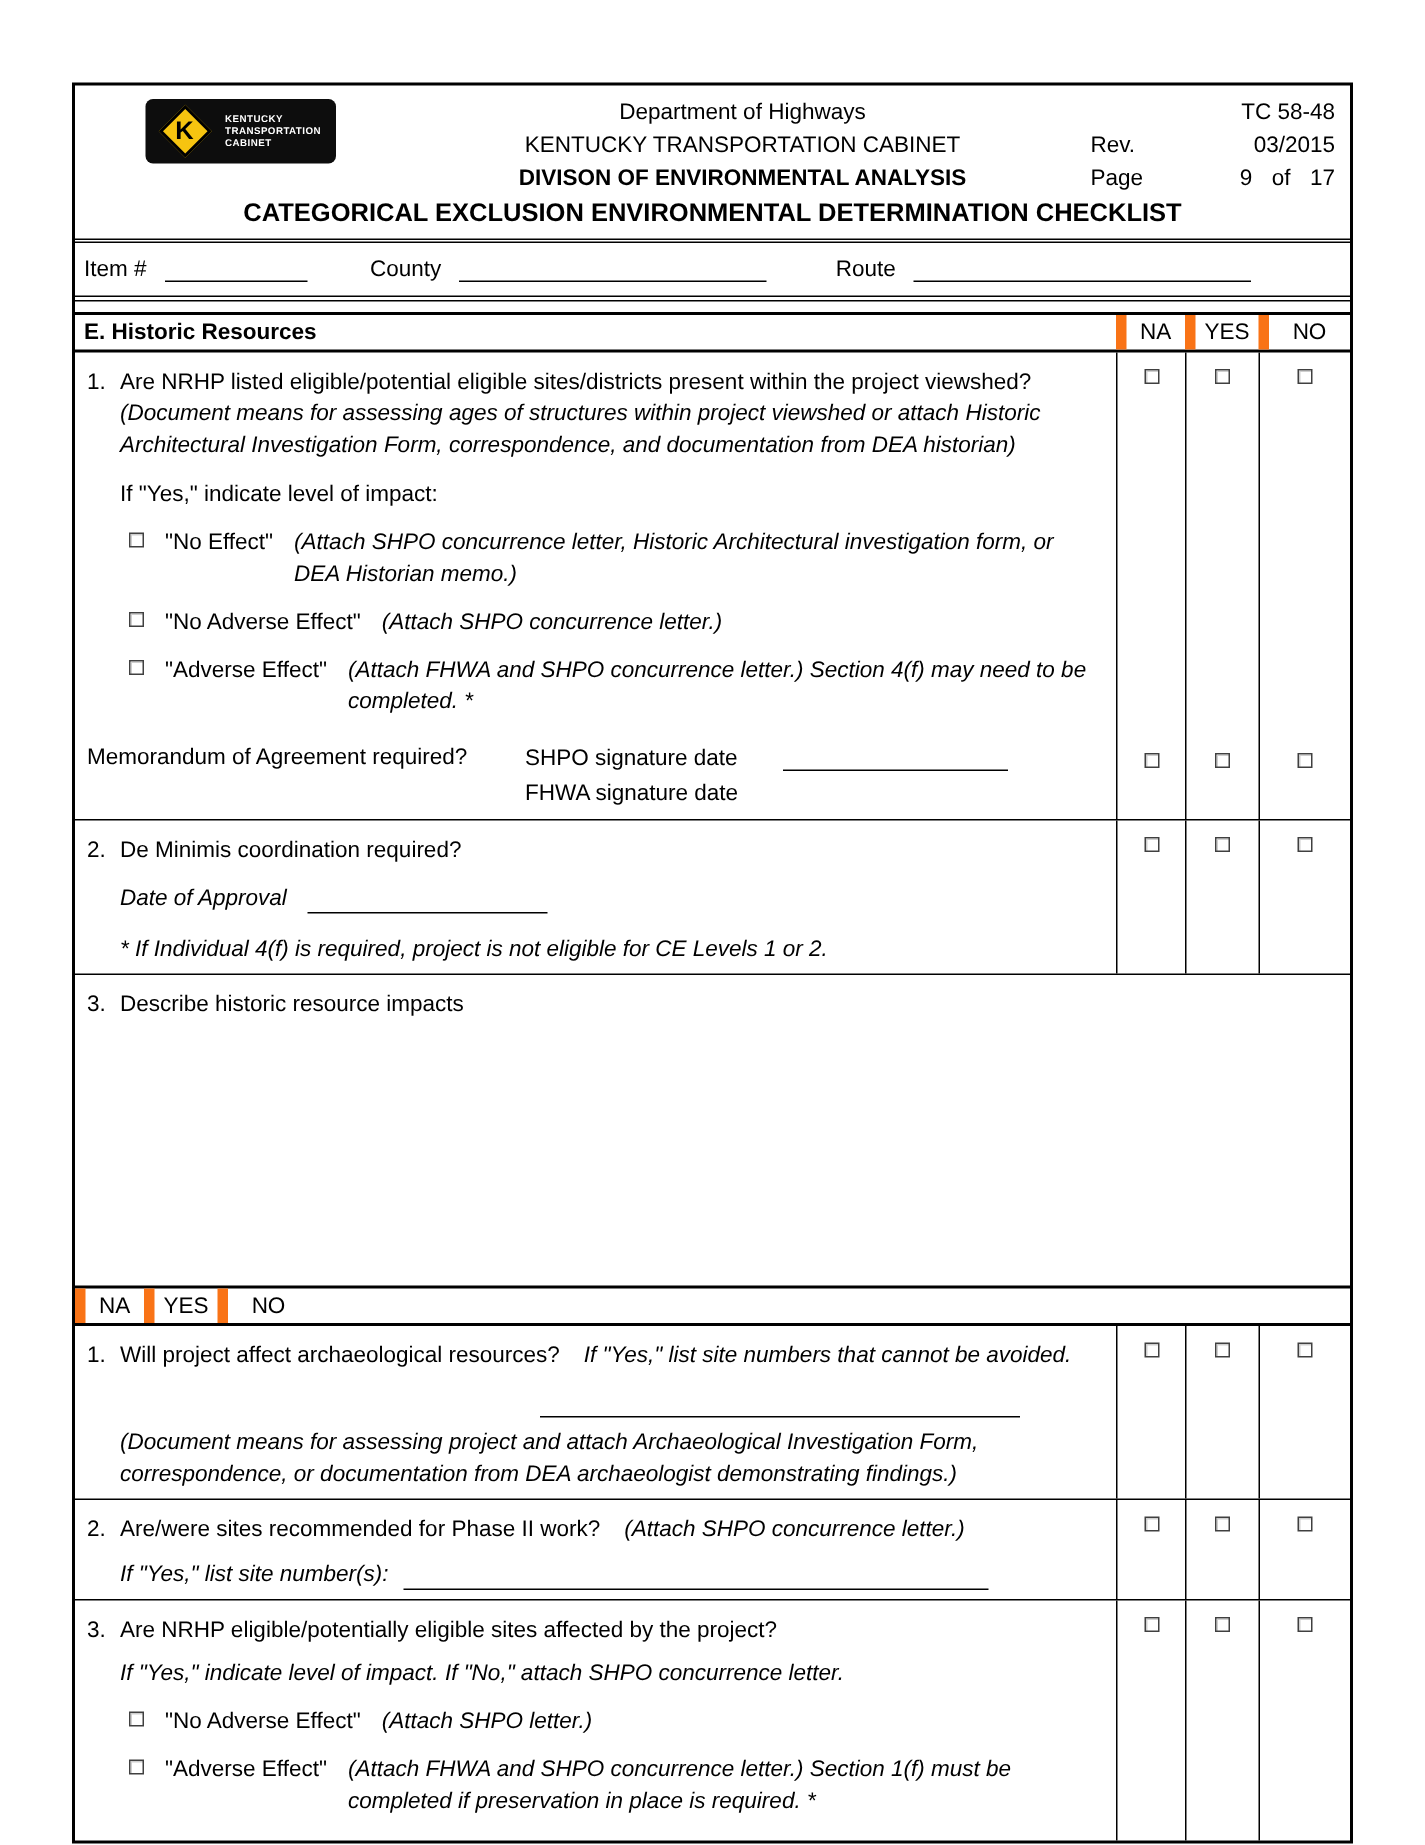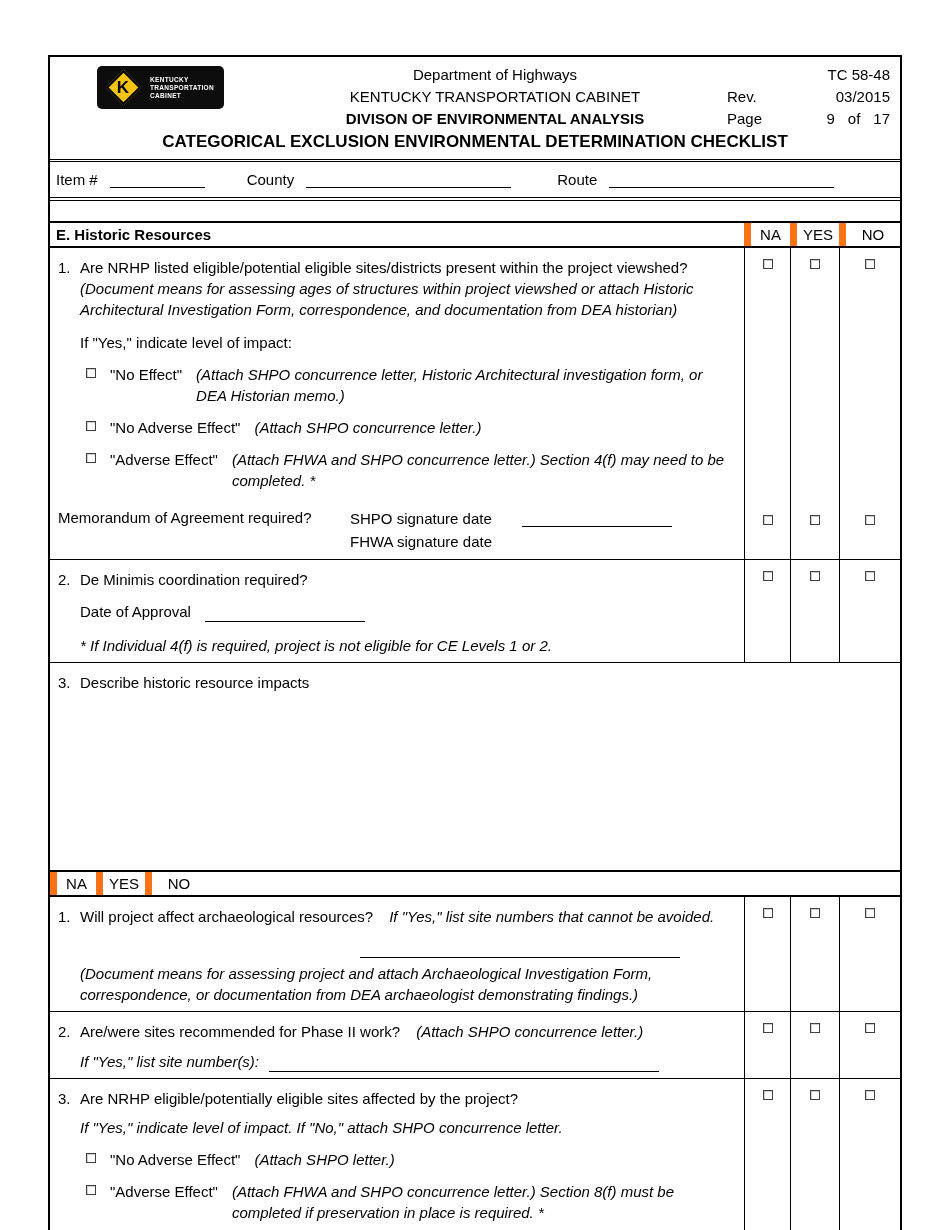--- a/index.html
+++ b/index.html
@@ -26,21 +26,21 @@
   
   .item-row{display:flex;align-items:flex-end;padding:9px 10px 9px 6px;border-bottom:4px double #000;font-size:15px}
   .blank{display:inline-block;border-bottom:1px solid #000;height:17px}
   .item-row .lbl{margin-right:12px}
   .b-item{width:95px;margin-right:42px}
   .b-county{width:205px;margin-right:46px}
   .b-route{width:225px}
 
   
   .sec-hdr{display:flex;border-top:2px solid #000;border-bottom:2px solid #000;font-size:15px}
-  .sec-hdr.gap-top{margin-top:20px}
+  .sec-hdr.gap-top{margin-top:7px}
   .sec-title{flex:1;font-weight:bold;padding:3px 6px}
   .col-na{width:46px}
   .col-yes{width:49px}
   .col-no{width:61px}
   .sec-hdr .col{text-align:center;border-left:7px solid #f97316;padding:3px 0;flex:none}
 
   
   .q-row{display:flex;border-bottom:1px solid #000;font-size:15px}
   .q-row.no-bb{border-bottom:none}
   .q-main{flex:1;padding:9px 8px 6px 8px;line-height:21px}
@@ -61,21 +61,21 @@
   .opt .cb{flex:none;margin-top:4px}
   .opt-label{white-space:nowrap}
   .opt-note{font-style:italic;max-width:540px}
 
   .moa{display:flex;margin:16px 0 0 0;align-items:flex-start}
   .moa-label{width:292px;flex:none}
   .sig-rows{line-height:23px}
   .sig-row1{display:flex;align-items:center;gap:30px}
   .b-shpo{width:150px}
   .approval{display:flex;align-items:flex-end;gap:14px;margin-top:11px}
-  .approval .lbl{}
+  .approval .lbl{font-style:italic}
   .b-approval{width:160px}
   .footnote{font-style:italic;margin-top:13px}
 
   .f1-line{margin:14px 0 0 302px}
   .b-f1{width:320px}
   .f2-line{display:flex;align-items:flex-end;gap:10px;margin-top:9px}
   .f2-line .lbl{font-style:italic}
   .b-f2{width:390px}
 
   
@@ -295,21 +295,21 @@
       </div>
       <div class="indent note" style="margin-top:8px">If "Yes," indicate level of impact.  If "No," attach SHPO concurrence letter.</div>
       <div class="opt">
         <span class="cb"></span>
         <span class="opt-label">"No Adverse Effect"</span>
         <span class="opt-note">(Attach SHPO letter.)</span>
       </div>
       <div class="opt">
         <span class="cb"></span>
         <span class="opt-label">"Adverse Effect"</span>
-        <span class="opt-note" style="max-width:500px">(Attach FHWA and SHPO concurrence letter.)  Section 8(f) must be completed if preservation in place is required.  *</span>
+        <span class="opt-note" style="max-width:500px">(Attach FHWA and SHPO concurrence letter.)  Section 1(f) must be completed if preservation in place is required.  *</span>
       </div>
     </div>
     <div class="q-cols">
       <div class="col col-na">
           <span class="cb"></span>
         </div>
       <div class="col col-yes">
           <span class="cb"></span>
         </div>
       <div class="col col-no">

